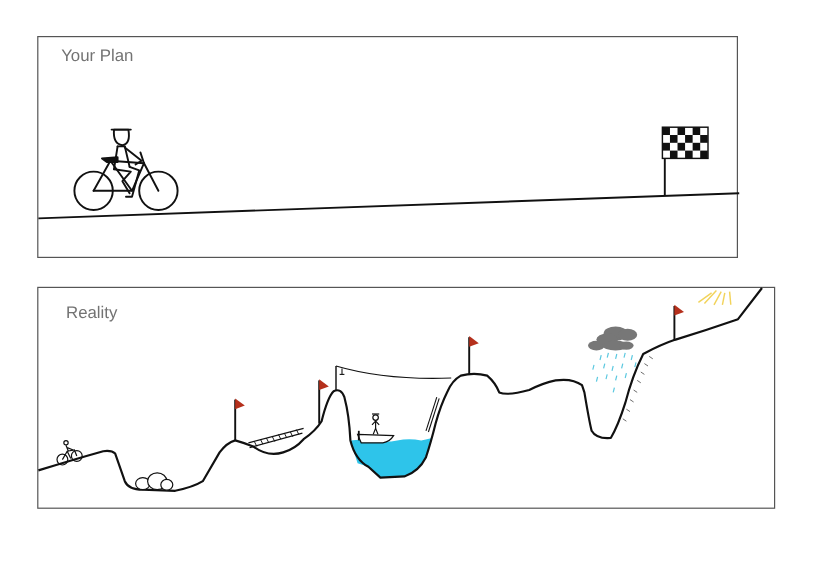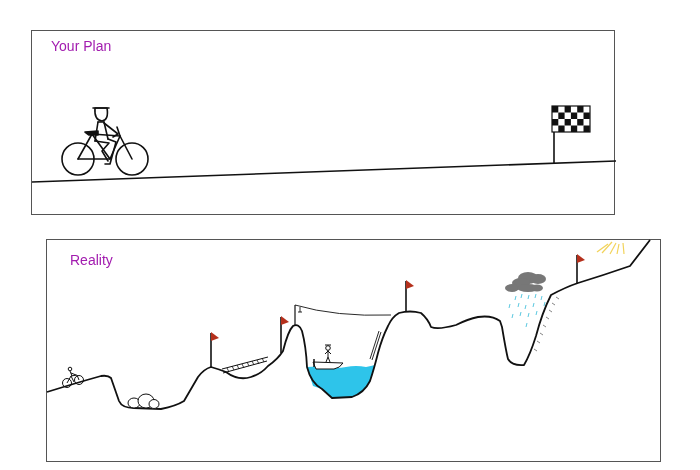--- a/index.html
+++ b/index.html
@@ -1,20 +1,20 @@
 <!DOCTYPE html>
 <html><head>
 <meta charset="utf-8">
 <style>
   html, body { margin: 0; padding: 0; background: #ffffff; }
   body { width: 700px; height: 470px; position: relative; overflow: hidden; font-family: "Liberation Sans", sans-serif; }
   .panel { position: absolute; border: 1.5px solid #555555; box-sizing: border-box; background: #ffffff; }
   #plan-panel { left: 31px; top: 30px; width: 584px; height: 185px; }
-  #reality-panel { left: 46px; top: 239px; width: 615px; height: 223px; }
-  .panel-title { position: absolute; font-size: 14px; color: #a21caf; }
+  #reality-panel { left: 31px; top: 239px; width: 615px; height: 185px; }
+  .panel-title { position: absolute; font-size: 14px; color: #737373; }
   #plan-title { left: 19px; top: 7px; }
   #reality-title { left: 23px; top: 12px; }
   svg.scene { position: absolute; left: 0; top: 0; overflow: visible; }
 </style>
 </head>
 <body>
 
 <div class="panel" id="plan-panel">
   <div class="panel-title" id="plan-title">Your Plan</div>
   <svg class="scene" width="584" height="185" viewBox="0 0 584 185">

